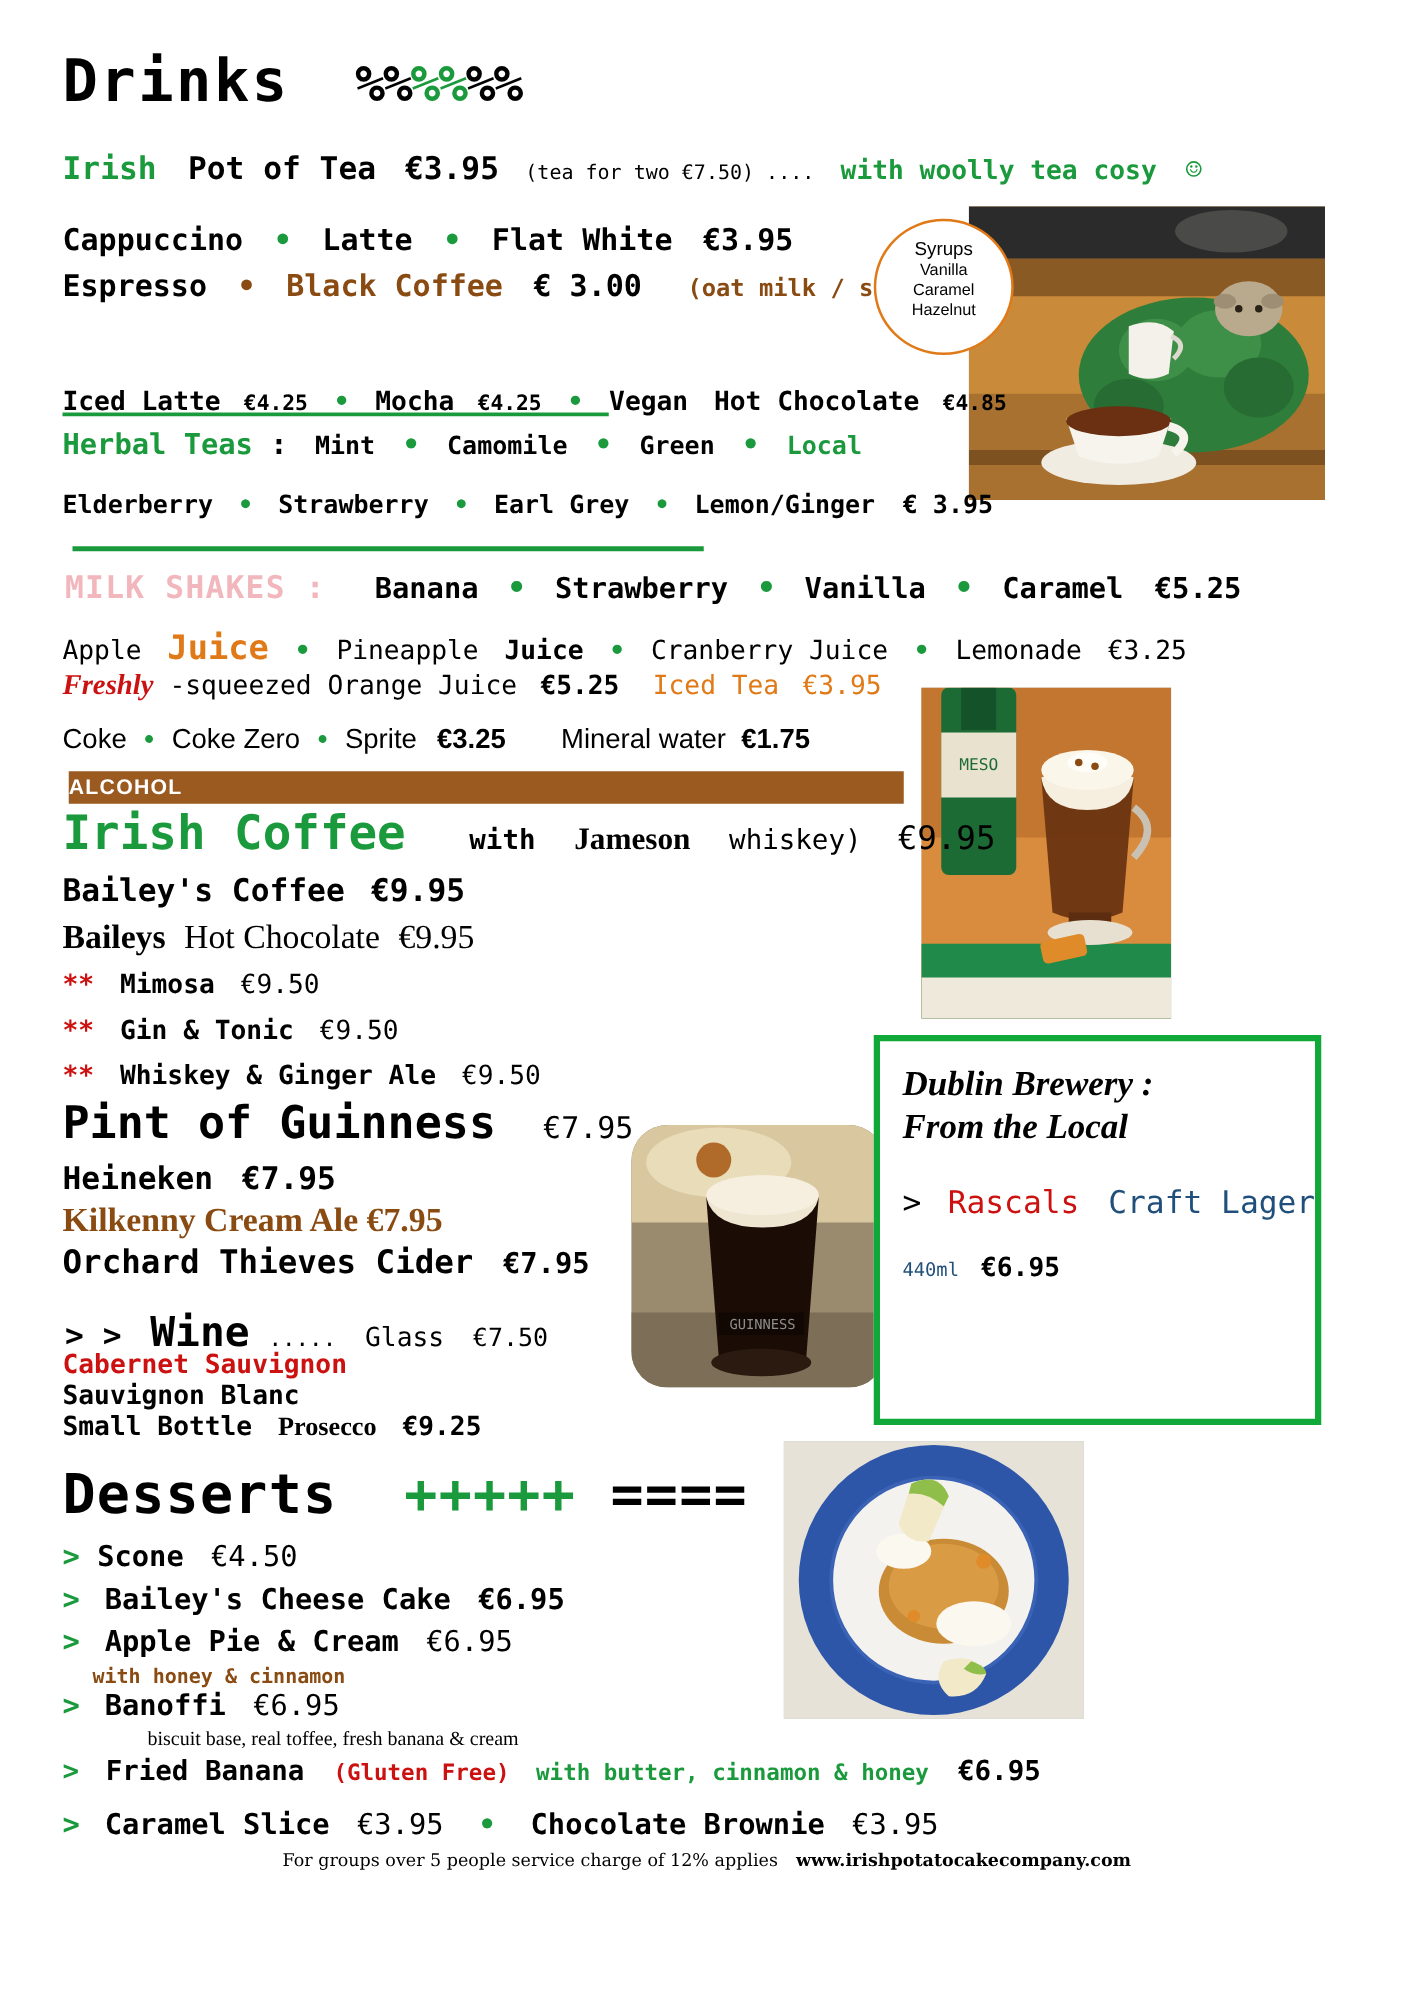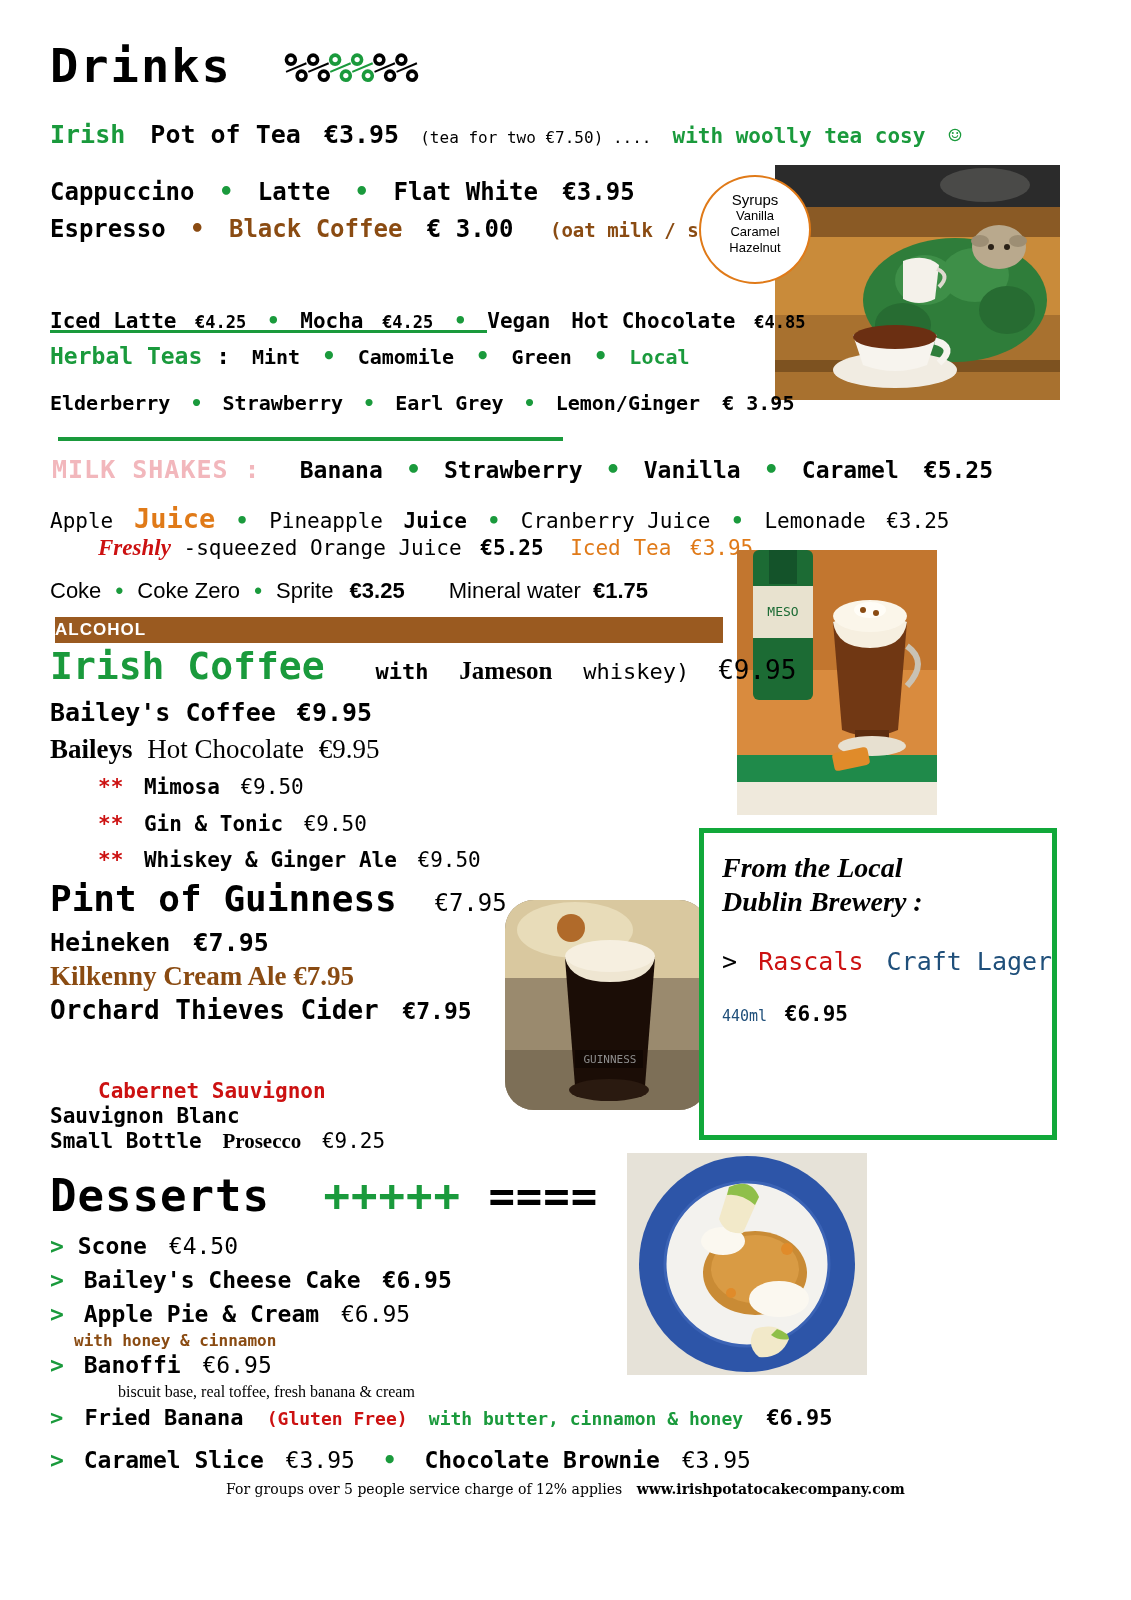--- a/index.html
+++ b/index.html
@@ -18,21 +18,21 @@
   .page {
     position: relative;
     width: 1131px;
     height: 1600px;
     padding: 0;
   }
   .sans { font-family: "Liberation Sans", sans-serif; }
   .serif { font-family: "Liberation Serif", serif; }
   .bold { font-weight: bold; }
   .green { color: #1a9a3c; }
-  .red { color: #cc1111; margin-left: 48px; }
+  .red { color: #cc1111; }
   .brown { color: #8a4b12; }
   .orange { color: #e07a18; }
   .pink { color: #f2b7bc; }
   .dot { color: #1a9a3c; font-weight: bold; }
 
   
   .title-drinks {
     position: absolute;
     left: 50px; top: 38px;
     font-size: 47px;
@@ -390,32 +390,39 @@
     <span style="margin-left:8px;">€7.95</span>
   </div>
 
   <div class="line serif brown" style="left:50px; top:961px; font-size:27px; font-weight:bold;">Kilkenny Cream Ale €7.95</div>
 
   <div class="line" style="left:50px; top:995px; font-size:26px; font-weight:bold;">
     <span>Orchard Thieves Cider</span>
     <span style="font-size:23px; margin-left:8px;">€7.95</span>
   </div>
 
+  <div class="line" style="left:52px; top:1046px; font-size:25px;">
+    <span class="bold">&gt; &gt;</span>
+    <span class="bold" style="font-size:33px; margin-left:8px;">Wine</span>
+    <span style="font-size:18px;">.....</span>
+    <span style="font-size:21px; margin-left:8px;">Glass</span>
+    <span style="font-size:20px; margin-left:8px;">€7.50</span>
+  </div>
 
   <div class="line red" style="left:50px; top:1079px; font-size:21px; font-weight:bold;">Cabernet Sauvignon</div>
   <div class="line" style="left:50px; top:1104px; font-size:21px; font-weight:bold;">Sauvignon Blanc</div>
   <div class="line" style="left:50px; top:1129px; font-size:21px; font-weight:bold;">
     <span>Small Bottle</span>
     <span class="serif" style="margin-left:8px;">Prosecco</span>
-    <span style="font-weight:normal; margin-left:8px;">€9.25</span>
+    <span style="font-weight:bold; margin-left:8px;">€9.25</span>
   </div>
 
   <div class="brewery">
+    <div class="b-head">Dublin Brewery :</div>
     <div class="b-head">From the Local</div>
-    <div class="b-head">Dublin Brewery :</div>
 
     <div style="margin-top:28px;">
       <div style="font-size:25px; font-weight:normal; white-space:nowrap;">
         <span>&gt;</span>
         <span class="red" style="margin-left:6px;">Rascals</span>
         <span style="color:#1f4f7a; margin-left:8px;">Craft Lager</span>
       </div>
     </div>
 
     <div style="margin-top:26px;">

